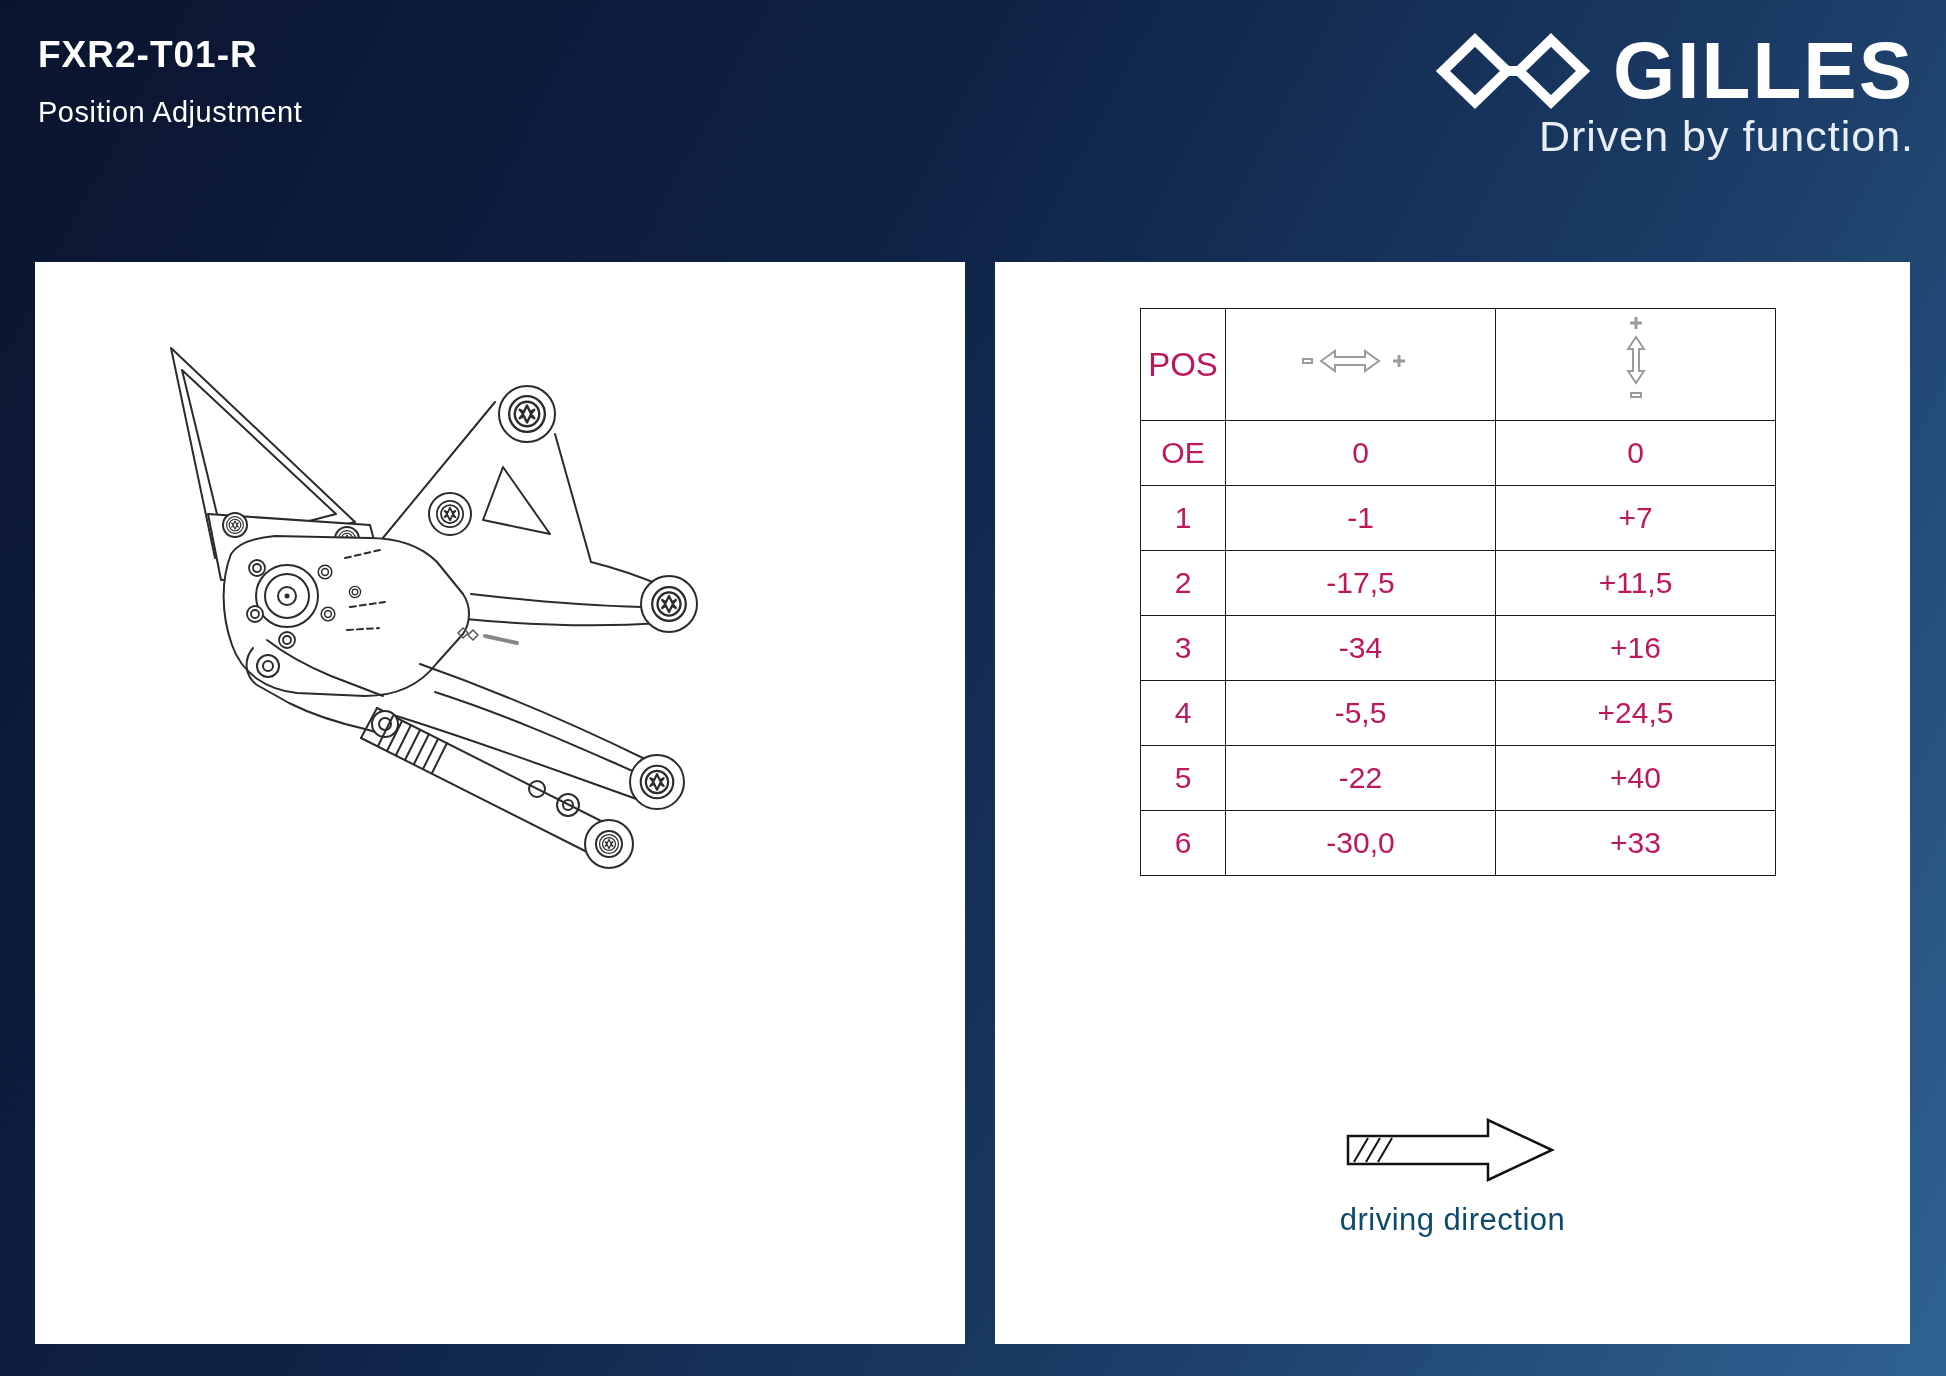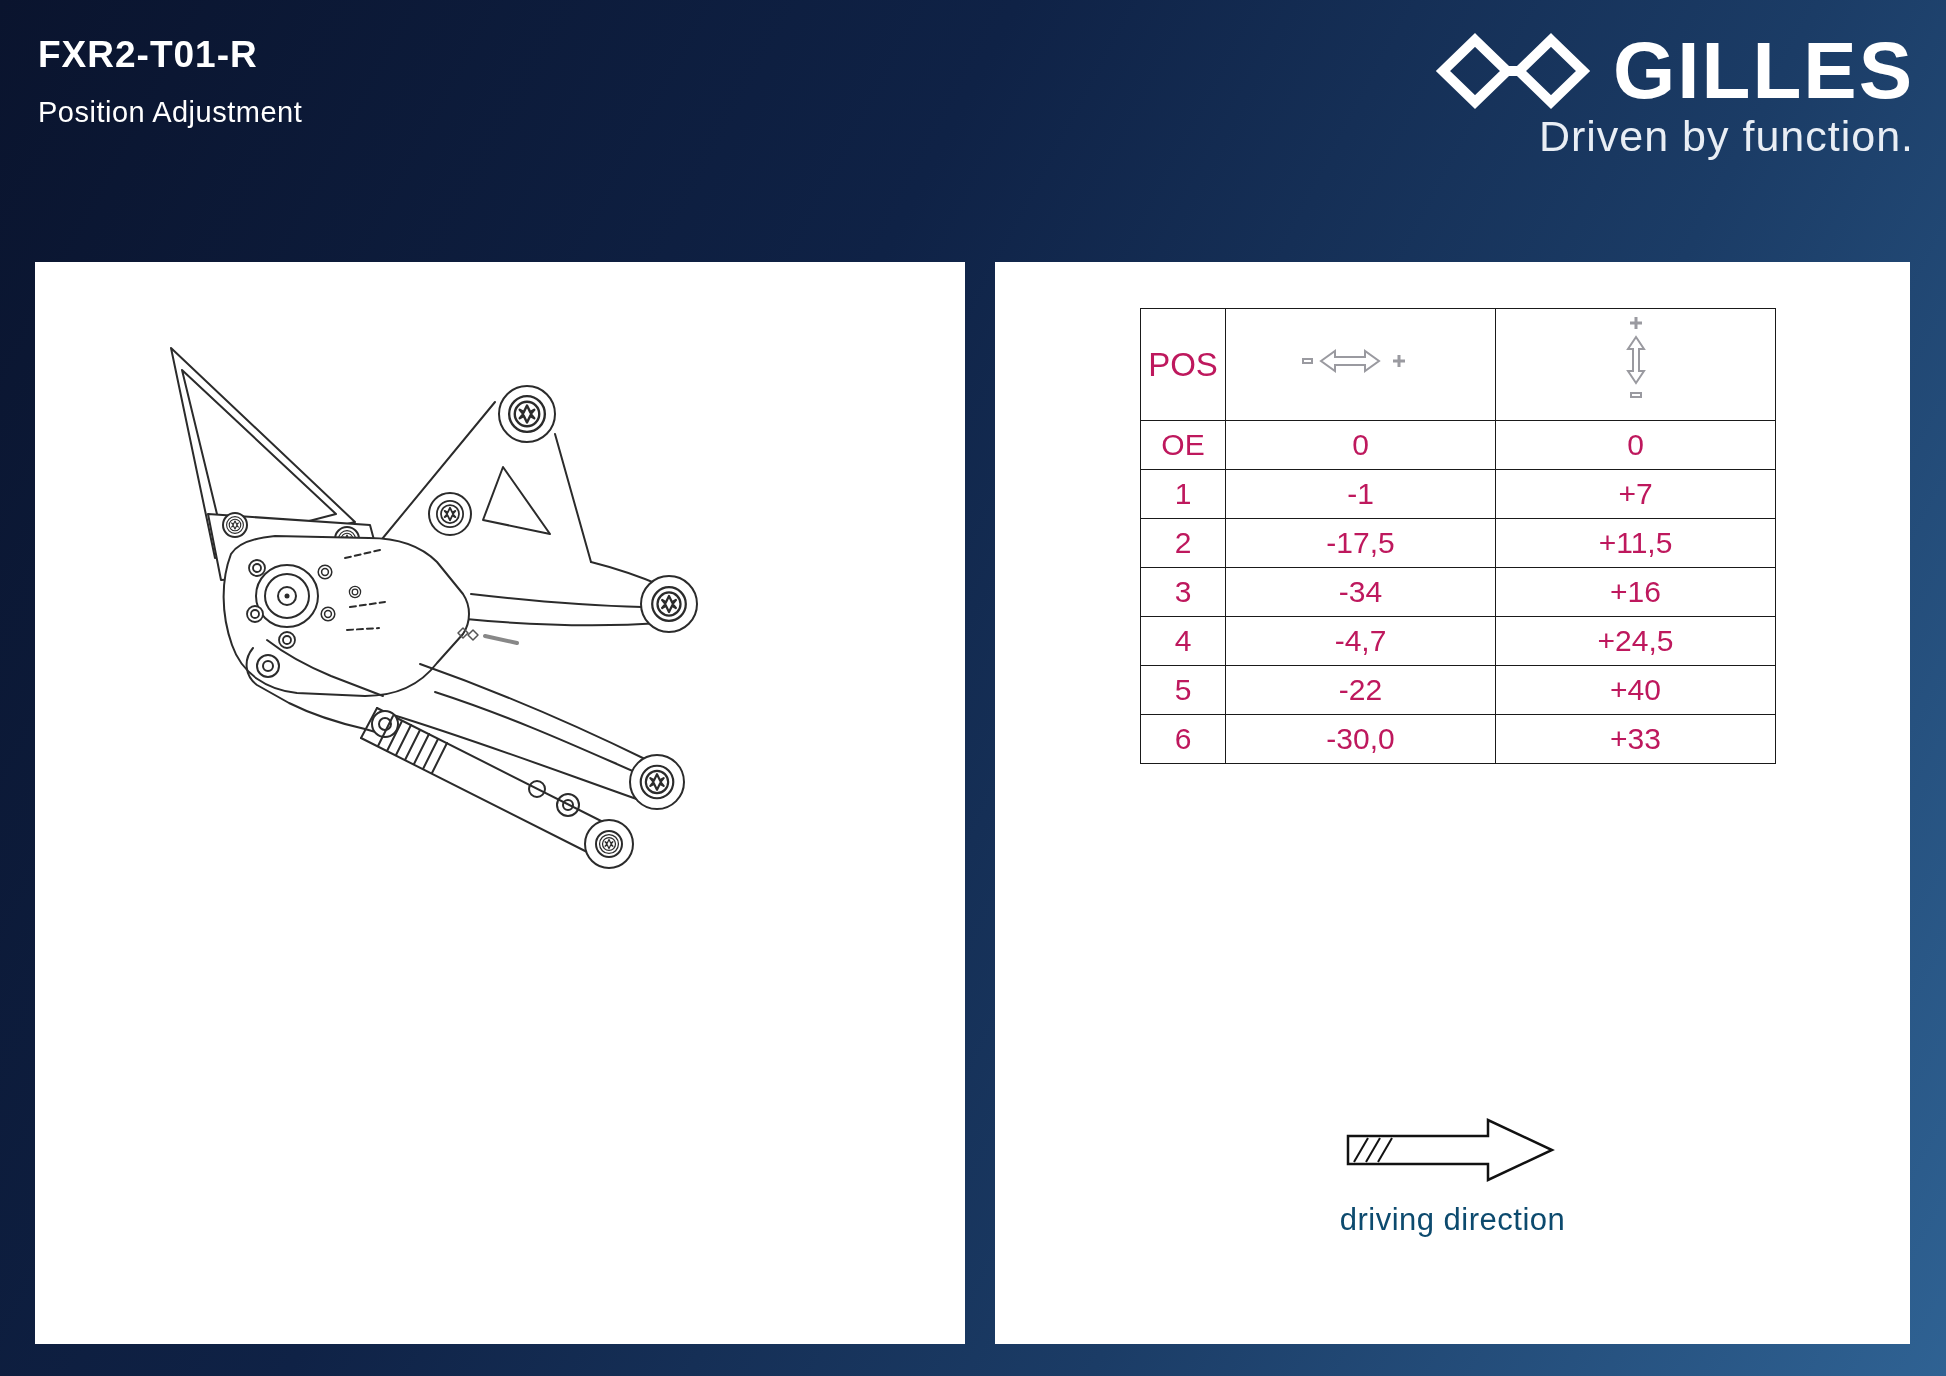--- a/index.html
+++ b/index.html
@@ -29,21 +29,21 @@
   .table-wrap { position:absolute; left:145px; top:46px; }
   table { border-collapse:collapse; }
   th, td {
     border:1.5px solid #1a1a1a; text-align:center; vertical-align:middle;
     color:#be185d; font-weight:400; font-size:30px; background:#fff;
   }
   thead th { height:112px; }
   th.pos-col { width:85px; font-size:33px; }
   th.h-col   { width:270px; }
   th.v-col   { width:280px; }
-  tbody td { height:40px; line-height:40px; padding:4px 4px; }
+  tbody td { height:40px; line-height:40px; padding:12px 4px; }
 
   
   .driving-block {
     position:absolute; left:0; top:852px; width:100%;
     display:flex; flex-direction:column; align-items:center; gap:16px;
   }
   .driving-label { font-size:31px; color:#0c4a6e; letter-spacing:0.5px; }
 
   
   .draw-svg { position:absolute; left:0; top:0; }
@@ -233,21 +233,21 @@
             <td>-17,5</td>
             <td>+11,5</td>
           </tr>
           <tr>
             <td>3</td>
             <td>-34</td>
             <td>+16</td>
           </tr>
           <tr>
             <td>4</td>
-            <td>-4,7</td>
+            <td>-5,5</td>
             <td>+24,5</td>
           </tr>
           <tr>
             <td>5</td>
             <td>-22</td>
             <td>+40</td>
           </tr>
           <tr>
             <td>6</td>
             <td>-30,0</td>

